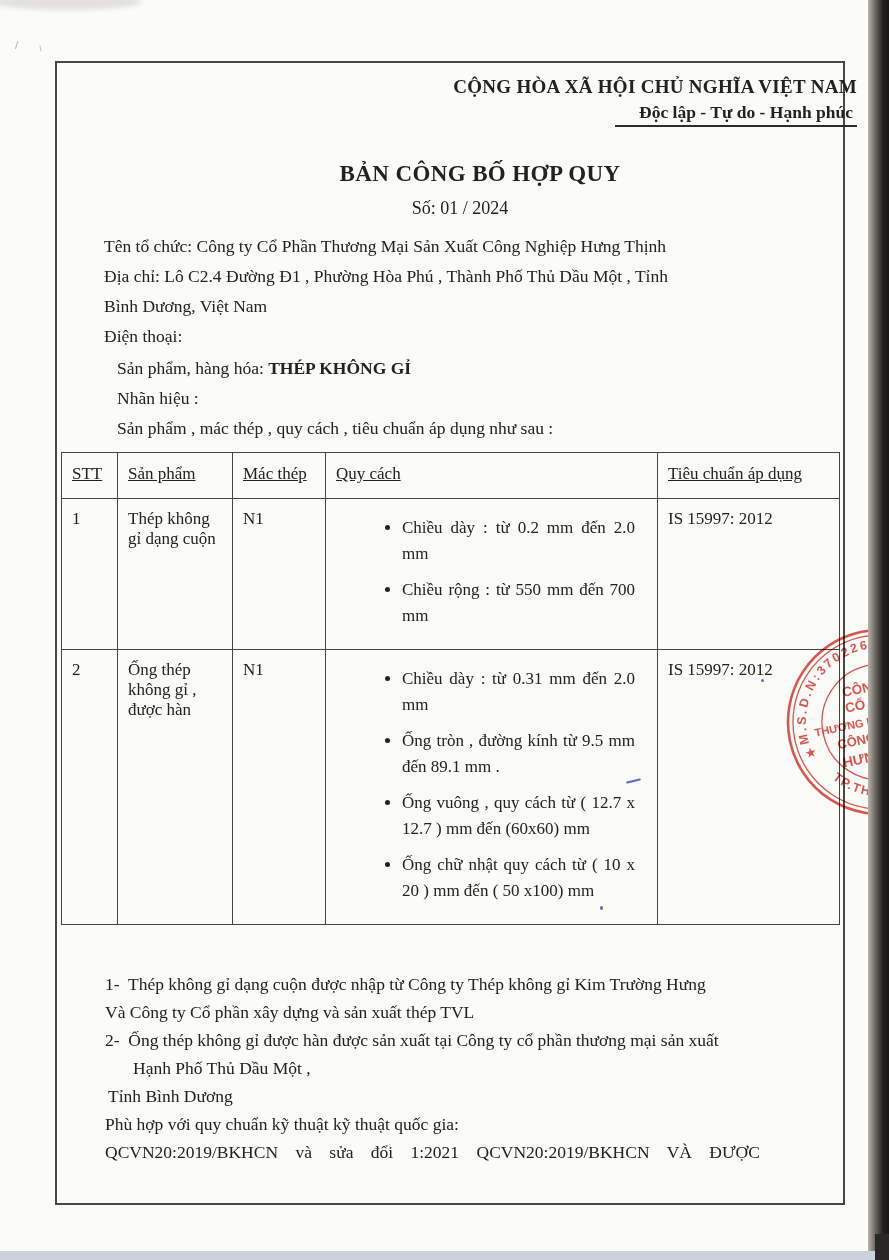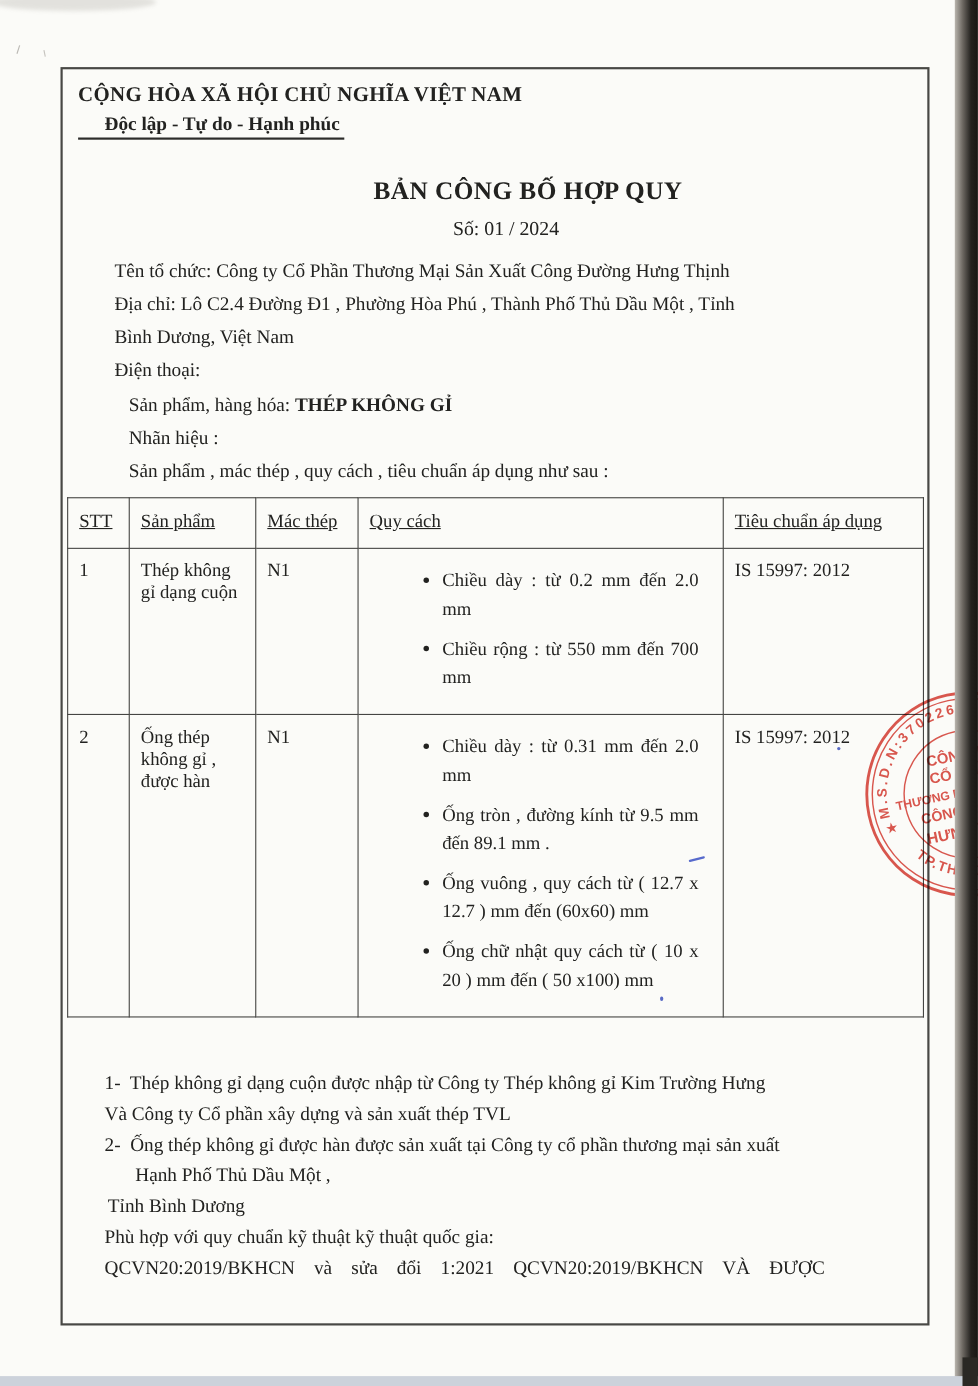--- a/index.html
+++ b/index.html
@@ -24,21 +24,21 @@
     transform:rotate(-14deg);opacity:.85;border-radius:1px;}
   .pen-dot1{position:absolute;left:600px;top:906px;width:3px;height:4px;background:#2f46b8;
     opacity:.8;border-radius:50%;}
   .pen-dot2{position:absolute;left:761px;top:679px;width:3px;height:3px;background:#2f46b8;
     opacity:.8;border-radius:50%;}
   
   .frame{position:absolute;left:55px;top:61px;width:786px;height:1140px;
     border:2px solid #484845;background:transparent;}
   .content{position:relative;width:100%;height:100%;}
   
-  .nat-header{padding-top:13px;text-align:left;transform:translateX(14px);}
+  .nat-header{padding-top:13px;text-align:right;transform:translateX(14px);}
   .nat-line1{font-size:19px;font-weight:bold;letter-spacing:.3px;}
   .motto-wrap{margin-top:4px;}
   .motto{display:inline-block;font-size:17.5px;font-weight:bold;
     border-bottom:2px solid #2c2c2a;padding:0 4px 2px 24px;}
   .doc-title{margin:34px 0 0 0;text-align:center;transform:translateX(30px);
     font-size:23px;font-weight:bold;letter-spacing:.4px;}
   .doc-number{margin-top:11px;text-align:center;font-size:18px;margin-left:20px;}
   
   .info{padding-left:47px;padding-right:16px;margin-top:12px;font-size:17.5px;line-height:30px;}
   .info p,.prod p{margin:0;white-space:pre-wrap;}
@@ -53,21 +53,21 @@
   col.c-stt{width:56px;}col.c-sp{width:115px;}col.c-mac{width:93px;}
   col.c-quy{width:332px;}col.c-tc{width:182px;}
   td.ctr,th.ctr{text-align:center;}
   td.just{text-align:justify;text-justify:inter-word;margin-top:22px;}
   td.quycach{padding:4px 8px 6px 0;}
   ul.specs{margin:6px 0 0 0;padding-left:66px;}
   ul.specs li{margin-bottom:10px;line-height:26px;text-align:justify;padding-right:12px;}
   tr.r1 td{height:95px;}
   tr.r2 td{height:224px;}
   
-  .notes{margin-top:45px;padding-left:38px;padding-right:4px;font-size:17.5px;line-height:28px;}
+  .notes{margin-top:45px;padding-left:48px;padding-right:4px;font-size:17.5px;line-height:28px;}
   .notes p{margin:0;white-space:pre-wrap;}
   .indent2{padding-left:28px;}
   .province{padding-left:3px;}
   .qcvn1{word-spacing:13px;}
   .qcvn2{margin-left:-42px;word-spacing:4px;}
   
   .stamp{position:absolute;left:730px;top:572px;width:300px;height:300px;
     opacity:.9;mix-blend-mode:multiply;}
   .stamp text{font-family:"Liberation Sans","DejaVu Sans",sans-serif;font-weight:bold;}
   .arc-t{font-size:12.5px;letter-spacing:2.5px;}
@@ -92,21 +92,21 @@
       <div class="nat-line1">CỘNG HÒA XÃ HỘI CHỦ NGHĨA VIỆT NAM</div>
       <div class="motto-wrap">
         <span class="motto">Độc lập - Tự do - Hạnh phúc</span>
       </div>
     </div>
 
     <div class="doc-title">BẢN CÔNG BỐ HỢP QUY</div>
     <div class="doc-number">Số: 01 / 2024</div>
 
     <div class="info">
-      <p>Tên tổ chức: Công ty Cổ Phần Thương Mại Sản Xuất Công Đường Hưng Thịnh</p>
+      <p>Tên tổ chức: Công ty Cổ Phần Thương Mại Sản Xuất Công Nghiệp Hưng Thịnh</p>
       <p>Địa chỉ: Lô C2.4 Đường Đ1 , Phường Hòa Phú , Thành Phố Thủ Dầu Một , Tỉnh</p>
       <p>Bình Dương, Việt Nam</p>
       <p>Điện thoại:</p>
     </div>
 
     <div class="prod">
       <p><span>Sản phẩm, hàng hóa: </span><b>THÉP KHÔNG GỈ</b></p>
       <p>Nhãn hiệu :</p>
       <p>Sản phẩm , mác thép , quy cách , tiêu chuẩn áp dụng như sau :</p>
     </div>

